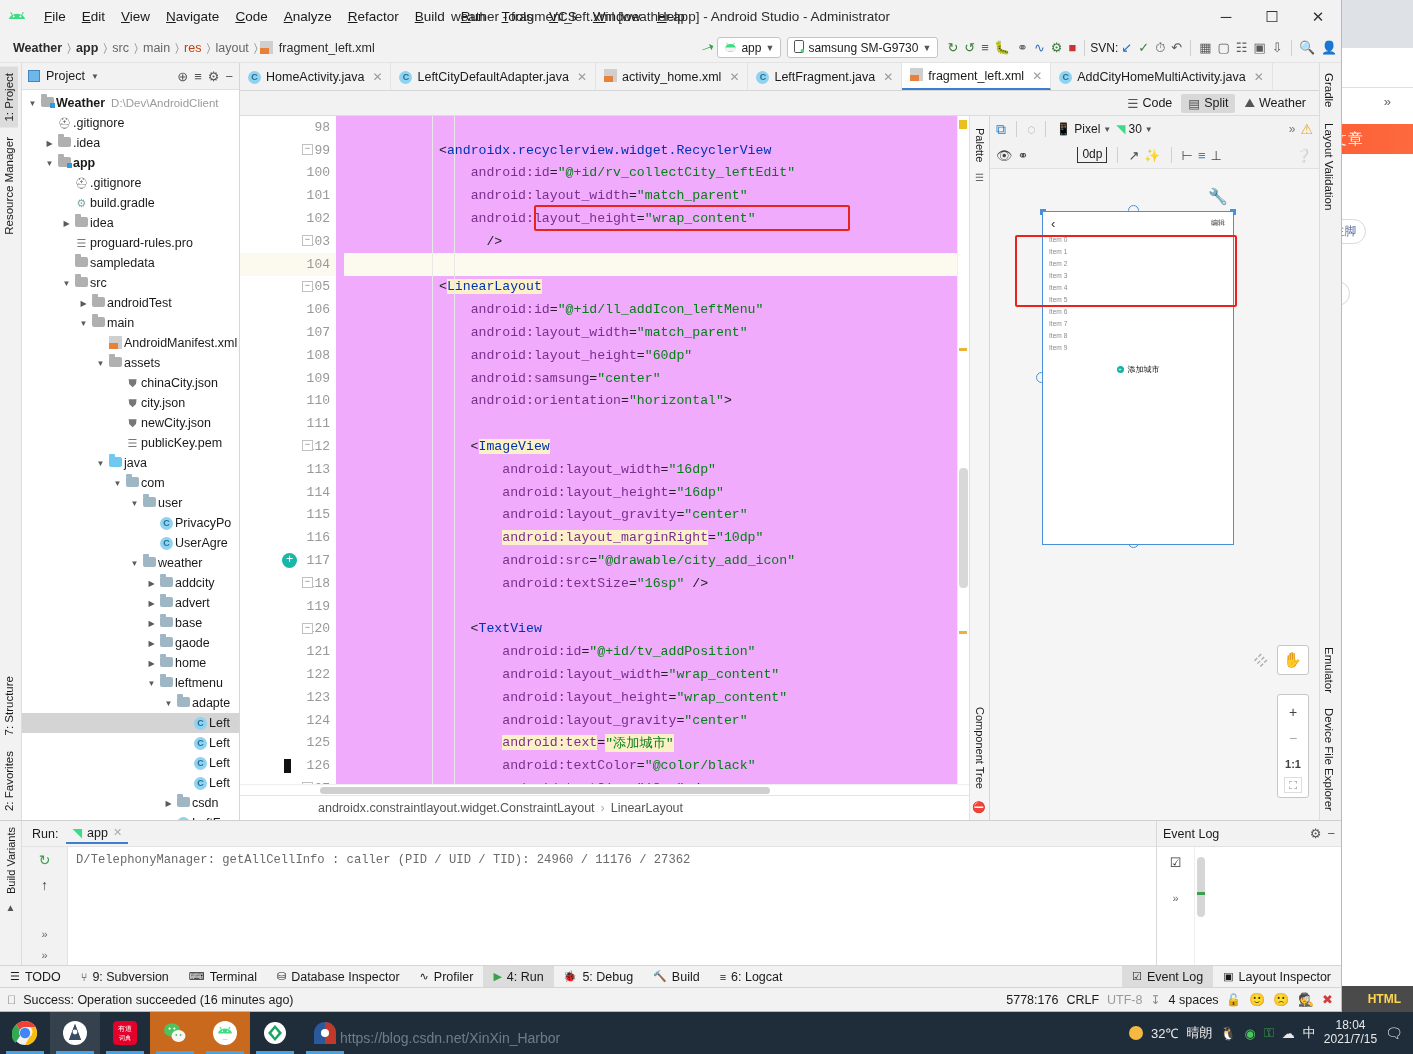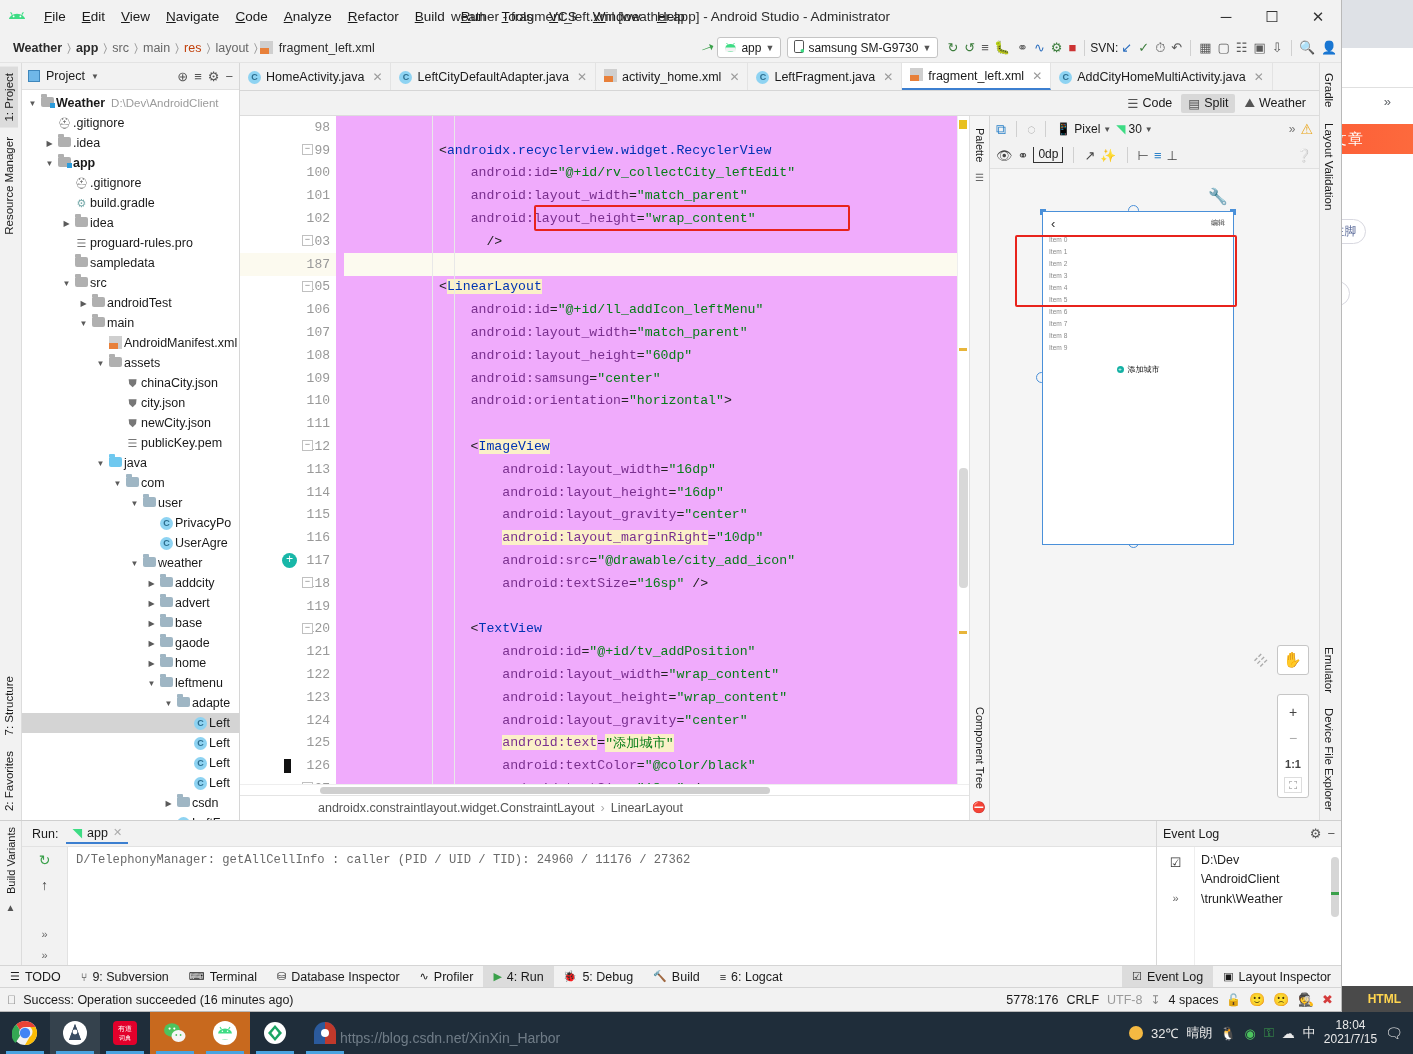--- a/index.html
+++ b/index.html
@@ -142,21 +142,21 @@
   .hscroll { height:11px; background:#fff; border-top:1px solid #eee; position:relative;}
   .hscroll .thumb { position:absolute; left:80px; top:2px; height:7px; width:450px; background:#cfcfcf; border-radius:4px;}
   .breadcrumbbar { height:25px; background:#fff; border-top:1px solid #e4e4e4; display:flex; align-items:center; gap:6px; padding-left:78px; font-size:12.5px; color:#555;}
 
   
   .design-pane { width:330px; flex:0 0 330px; display:flex; flex-direction:column; border-left:1px solid #d6d6d6; background:#f5f5f5; min-width:0;}
   .dsurf-toolbar { background:#f2f2f2; border-bottom:1px solid #e0e0e0;}
   .dst-row { height:26px; display:flex; align-items:center; gap:5px; padding:0 6px;}
   .dst-row .sp { flex:1; }
   .pill { display:flex; align-items:center; gap:3px; font-size:12px; }
-  .zerodp { border-bottom:1.6px solid #333; border-left:1.6px solid #333; border-right:1.6px solid #333; padding:0 4px 1px; font-size:12px;}
+  .zerodp { border-bottom:1.6px solid #333; border-left:1.6px solid #333; border-right:1.6px solid #333; padding:0 4px 1px; font-size:12px;margin-left:44px;}
   .dsurf { flex:1; background:#f5f5f5; position:relative; overflow:hidden;}
   .phone {
     position:absolute; left:52px; top:42px; width:192px; height:334px;
     background:#fff; border:1px solid #4a90d9;
   }
   .ph-topbar { height:22px; display:flex; align-items:center; justify-content:space-between; padding:0 8px; font-size:9px; color:#333;}
   .ph-list { padding-left:6px; font-size:6.6px; color:#8a8a8a; line-height:1.82;}
   .ph-add { display:flex; align-items:center; justify-content:center; gap:4px; margin-top:10px; font-size:8px; color:#111;}
   .ph-plus { width:7px; height:7px; border-radius:50%; background:#14b1a4; color:#fff; font-size:6px; line-height:7px; text-align:center;}
   .handle { position:absolute; width:6px; height:6px; background:#4a90d9;}
@@ -608,21 +608,21 @@
 
         <div class="code-area">
           <div class="code-scroll">
             <div class="gutter" id="gutter">
                 <div class="gline" style="position: relative;">98</div>
                 <div class="gline" style="position: relative;">99<span class="fold" style="top: 5px;">−</span></div>
                 <div class="gline" style="position: relative;">100</div>
                 <div class="gline" style="position: relative;">101</div>
                 <div class="gline" style="position: relative; text-align: right;">102</div>
                 <div class="gline" style="position: relative;">103<span class="fold" style="top: 5px;">−</span></div>
-                <div class="gline cur" style="position: relative;">187</div>
+                <div class="gline cur" style="position: relative;">104</div>
                 <div class="gline" style="position: relative;">105<span class="fold" style="top: 5px;">−</span></div>
                 <div class="gline" style="position: relative;">106</div>
                 <div class="gline" style="position: relative;">107</div>
                 <div class="gline" style="position: relative;">108</div>
                 <div class="gline" style="position: relative;">109</div>
                 <div class="gline" style="position: relative;">110</div>
                 <div class="gline" style="position: relative;">111</div>
                 <div class="gline" style="position: relative;">112<span class="fold" style="top: 5px;">−</span></div>
                 <div class="gline" style="position: relative;">113</div>
                 <div class="gline" style="position: relative;">114</div>
@@ -830,25 +830,20 @@
         <span>Event Log</span>
         <span class="sp"></span>
         <span style="font-size:13px;color:#555">⚙</span>
         <span style="font-size:13px;color:#555">−</span>
       </div>
       <div class="el-body">
         <div class="el-gut">
           <span style="font-size:13px;color:#333">☑</span>
           <span style="font-size:11px;color:#666">»</span>
         </div>
-        <div class="el-text" id="el-text">
-            <div>D:\Dev</div>
-            <div>\AndroidClient</div>
-            <div>\trunk\Weather</div>
-          </div>
         <div style="width:12px;position:relative;">
           <div style="position:absolute;right:2px;top:10px;width:8px;height:60px;background:#d6d6d6;border-radius:4px;"></div>
           <div style="position:absolute;right:2px;top:45px;width:8px;height:3px;background:#3aa04a;"></div>
         </div>
       </div>
     </div>
   </div>
 
   <div class="toolwin-bar">
     <div id="twb-left" style="display:flex;align-items:center;">

